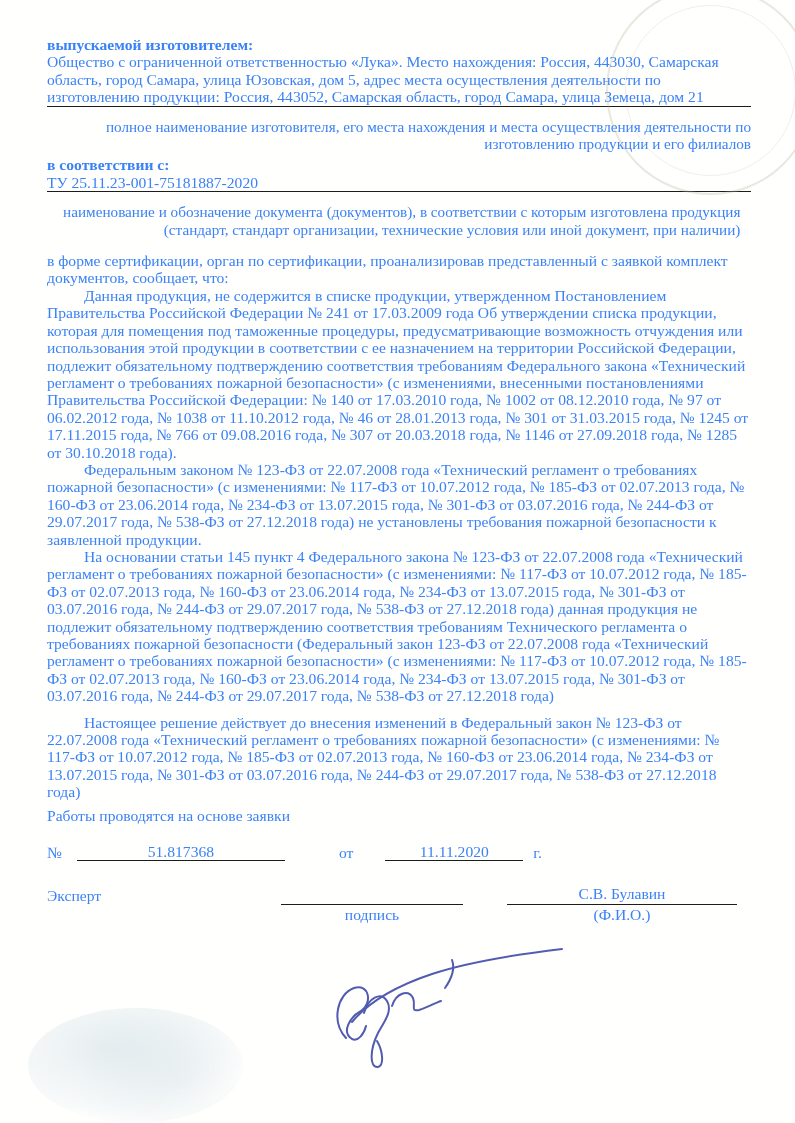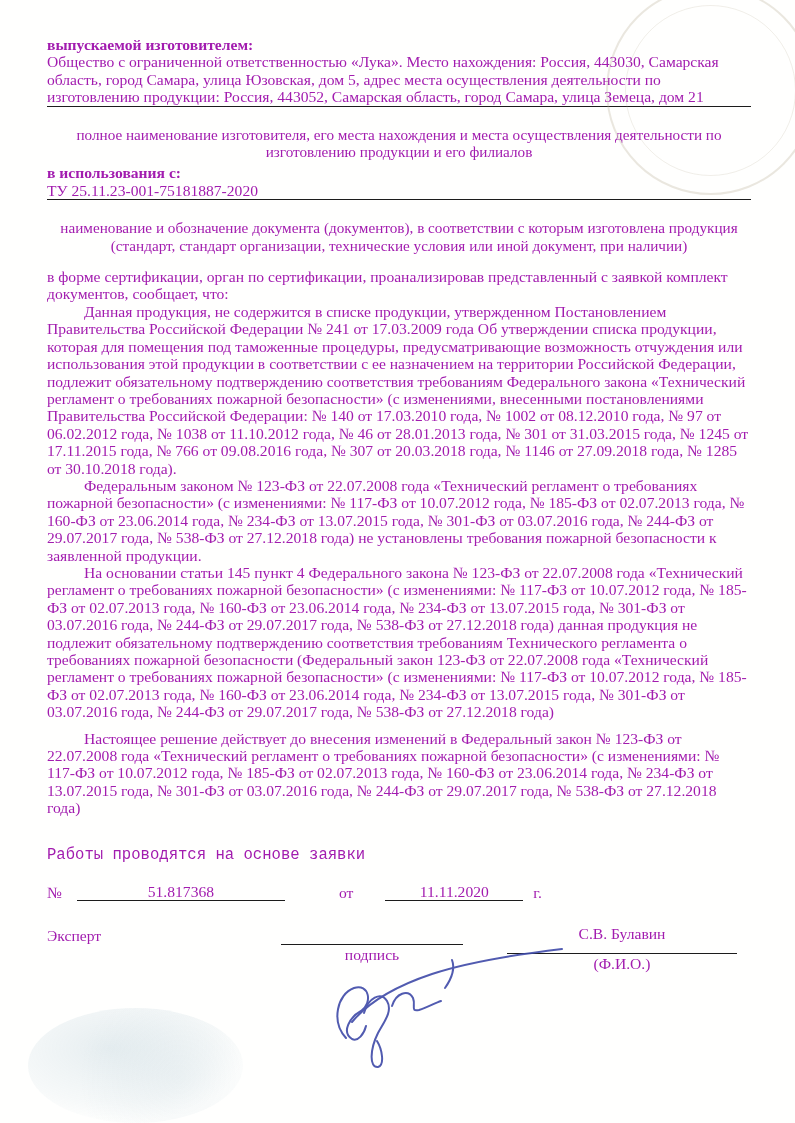--- a/index.html
+++ b/index.html
@@ -5,38 +5,38 @@
   html,body{margin:0;padding:0;background:#ffffff;}
   .page{
     position:relative;
     width:795px;height:1123px;
     background:#fffffe;
     box-sizing:border-box;
     padding:36px 44px 0 47px;
     font-family:"Liberation Serif","DejaVu Serif",serif;
     font-size:15.6px;
     line-height:17.4px;
-    color:#a21caf;
+    color:#3b82f6;
     overflow:hidden;
   }
   p{margin:0;}
   .bold{font-weight:bold;}
   .underlined-block{border-bottom:1.3px solid #1c1c1c;}
   .caption{
-    text-align:center;
+    text-align:right;
     font-size:15.2px;
-    margin:19px auto 0 auto;
+    margin:11px auto 0 auto;
     width:100%;
   }
   .caption.narrow{width:97%;}
   .statement{font-weight:normal;margin-top:14px;}
   .body-p{text-indent:37px;}
   .gap-top{margin-top:9px;}
   .section-gap{margin-top:13px;}
-  .app-line{margin-top:30px;font-family:Liberation Mono, monospace;}
+  .app-line{margin-top:6px;}
   
   .form-row{
     margin-top:19px;
     display:flex;
     align-items:flex-end;
   }
   .blank{
     border-bottom:1.2px solid #1c1c1c;
     text-align:center;
     white-space:nowrap;
@@ -48,21 +48,21 @@
   
   .sig-row{
     margin-top:24px;
     display:flex;
     align-items:flex-start;
   }
   .sig-left{width:120px;padding-top:2px;}
   .sig-center{width:182px;margin-left:114px;text-align:center;}
   .sig-right{width:230px;margin-left:44px;text-align:center;}
   .sig-line{border-bottom:1.2px solid #1c1c1c;height:19px;}
-  .sig-name{border-bottom:1.2px solid #1c1c1c;padding:0 4px 10px 4px;}
+  .sig-name{border-bottom:1.2px solid #1c1c1c;padding:0 4px 1px 4px;}
   .sig-cap{margin-top:1px;}
   
   .round-stamp{
     position:absolute;top:-14px;right:-20px;
     width:205px;height:205px;border-radius:50%;
     border:2px solid rgba(187,177,153,0.30);
     pointer-events:none;
   }
   .round-stamp::after{
     content:"";position:absolute;inset:17px;border-radius:50%;
@@ -88,21 +88,21 @@
 <body>
 
 <div class="page">
 
   <div class="round-stamp"></div>
 
   <p class="bold">выпускаемой изготовителем:</p>
   <p class="underlined-block">Общество с ограниченной ответственностью «Лука». Место нахождения: Россия, 443030, Самарская область, город Самара, улица Юзовская, дом 5, адрес места осуществления деятельности по изготовлению продукции: Россия, 443052, Самарская область, город Самара, улица Земеца, дом 21</p>
   <p class="caption">полное наименование изготовителя, его места нахождения и места осуществления деятельности по изготовлению продукции и его филиалов</p>
 
-  <p class="bold section-gap" style="margin-top:4px;">в использования с:</p>
+  <p class="bold section-gap" style="margin-top:4px;">в соответствии с:</p>
   <p class="underlined-block">ТУ 25.11.23-001-75181887-2020</p>
   <p class="caption narrow">наименование и обозначение документа (документов), в соответствии с которым изготовлена продукция (стандарт, стандарт организации, технические условия или иной документ, при наличии)</p>
 
   <p class="statement">в форме сертификации, орган по сертификации, проанализировав представленный с заявкой комплект документов, сообщает, что:</p>
 
   <p class="body-p">Данная продукция, не содержится в списке продукции, утвержденном Постановлением Правительства Российской Федерации № 241 от 17.03.2009 года Об утверждении списка продукции, которая для помещения под таможенные процедуры, предусматривающие возможность отчуждения или использования этой продукции в соответствии с ее назначением на территории Российской Федерации, подлежит обязательному подтверждению соответствия требованиям Федерального закона «Технический регламент о требованиях пожарной безопасности» (с изменениями, внесенными постановлениями Правительства Российской Федерации: № 140 от 17.03.2010 года, № 1002 от 08.12.2010 года, № 97 от 06.02.2012 года, № 1038 от 11.10.2012 года, № 46 от 28.01.2013 года, № 301 от 31.03.2015 года, № 1245 от 17.11.2015 года, № 766 от 09.08.2016 года, № 307 от 20.03.2018 года, № 1146 от 27.09.2018 года, № 1285 от 30.10.2018 года).</p>
   <p class="body-p">Федеральным законом № 123-ФЗ от 22.07.2008 года «Технический регламент о требованиях пожарной безопасности» (с изменениями: № 117-ФЗ от 10.07.2012 года, № 185-ФЗ от 02.07.2013 года, № 160-ФЗ от 23.06.2014 года, № 234-ФЗ от 13.07.2015 года, № 301-ФЗ от 03.07.2016 года, № 244-ФЗ от 29.07.2017 года, № 538-ФЗ от 27.12.2018 года) не установлены требования пожарной безопасности к заявленной продукции.</p>
   <p class="body-p">На основании статьи 145 пункт 4 Федерального закона № 123-ФЗ от 22.07.2008 года «Технический регламент о требованиях пожарной безопасности» (с изменениями: № 117-ФЗ от 10.07.2012 года, № 185-ФЗ от 02.07.2013 года, № 160-ФЗ от 23.06.2014 года, № 234-ФЗ от 13.07.2015 года, № 301-ФЗ от 03.07.2016 года, № 244-ФЗ от 29.07.2017 года, № 538-ФЗ от 27.12.2018 года) данная продукция не подлежит обязательному подтверждению соответствия требованиям Технического регламента о требованиях пожарной безопасности (Федеральный закон 123-ФЗ от 22.07.2008 года «Технический регламент о требованиях пожарной безопасности» (с изменениями: № 117-ФЗ от 10.07.2012 года, № 185-ФЗ от 02.07.2013 года, № 160-ФЗ от 23.06.2014 года, № 234-ФЗ от 13.07.2015 года, № 301-ФЗ от 03.07.2016 года, № 244-ФЗ от 29.07.2017 года, № 538-ФЗ от 27.12.2018 года)</p>
   <p class="body-p gap-top">Настоящее решение действует до внесения изменений в Федеральный закон № 123-ФЗ от 22.07.2008 года «Технический регламент о требованиях пожарной безопасности» (с изменениями: № 117-ФЗ от 10.07.2012 года, № 185-ФЗ от 02.07.2013 года, № 160-ФЗ от 23.06.2014 года, № 234-ФЗ от 13.07.2015 года, № 301-ФЗ от 03.07.2016 года, № 244-ФЗ от 29.07.2017 года, № 538-ФЗ от 27.12.2018 года)</p>
 

